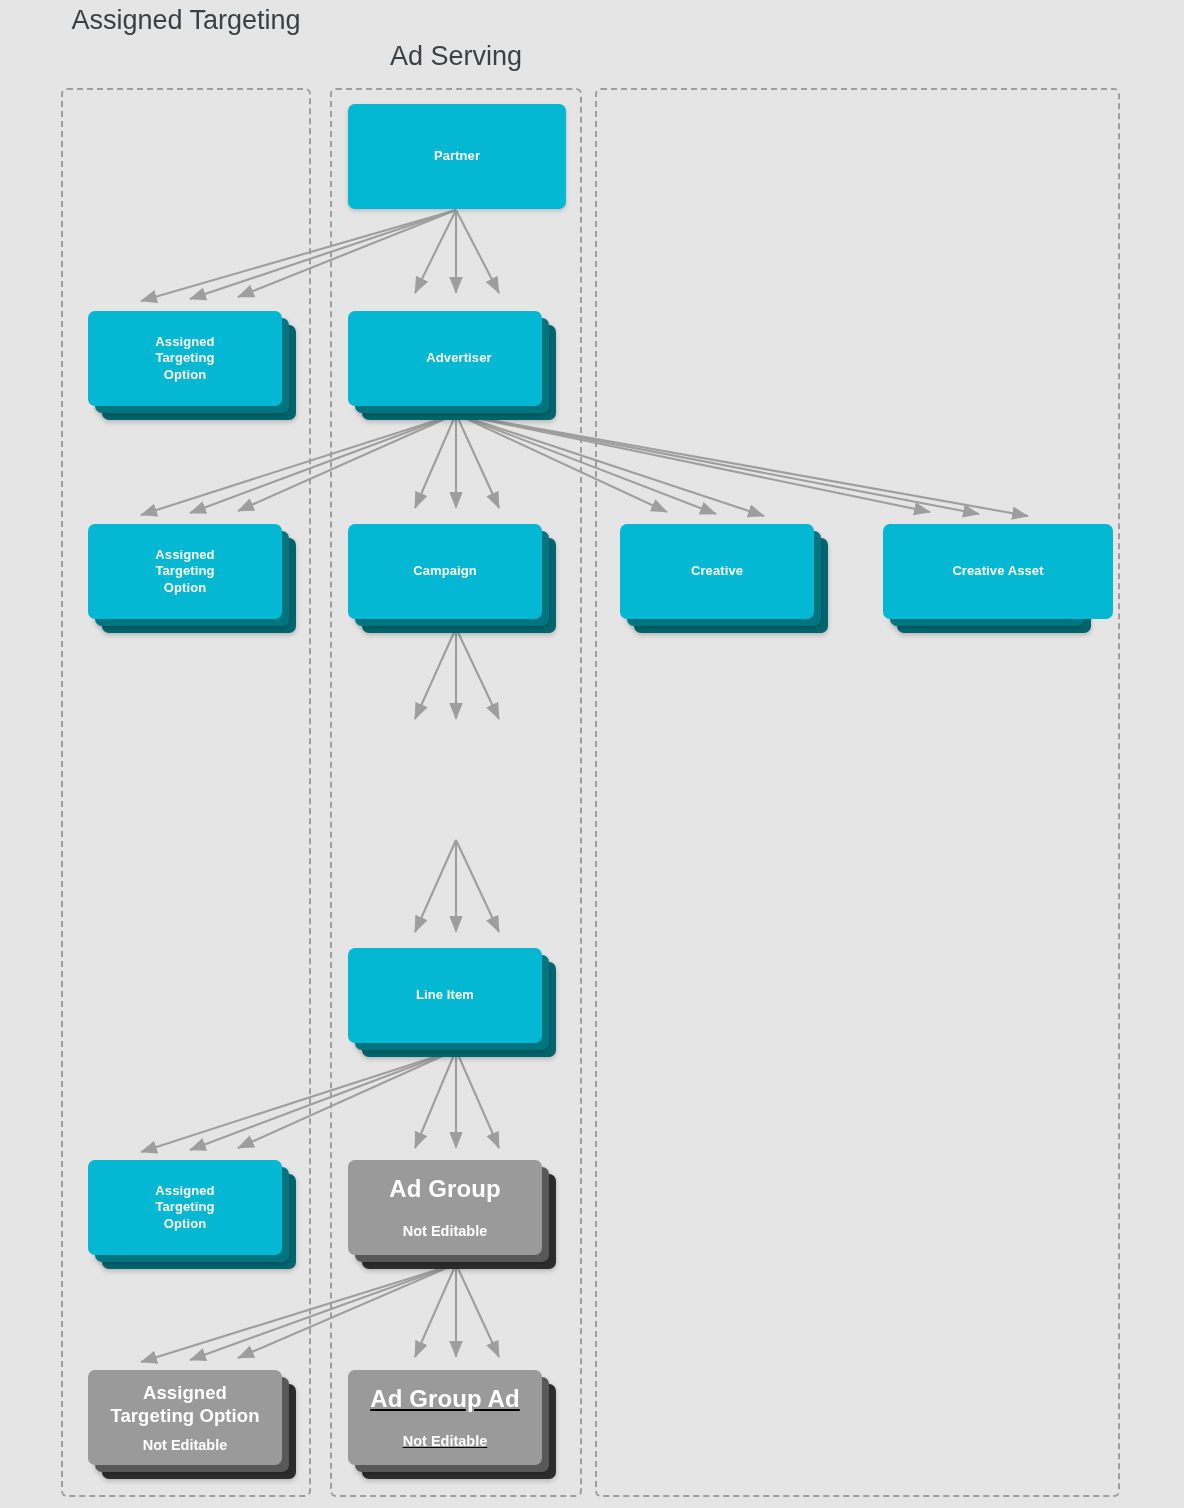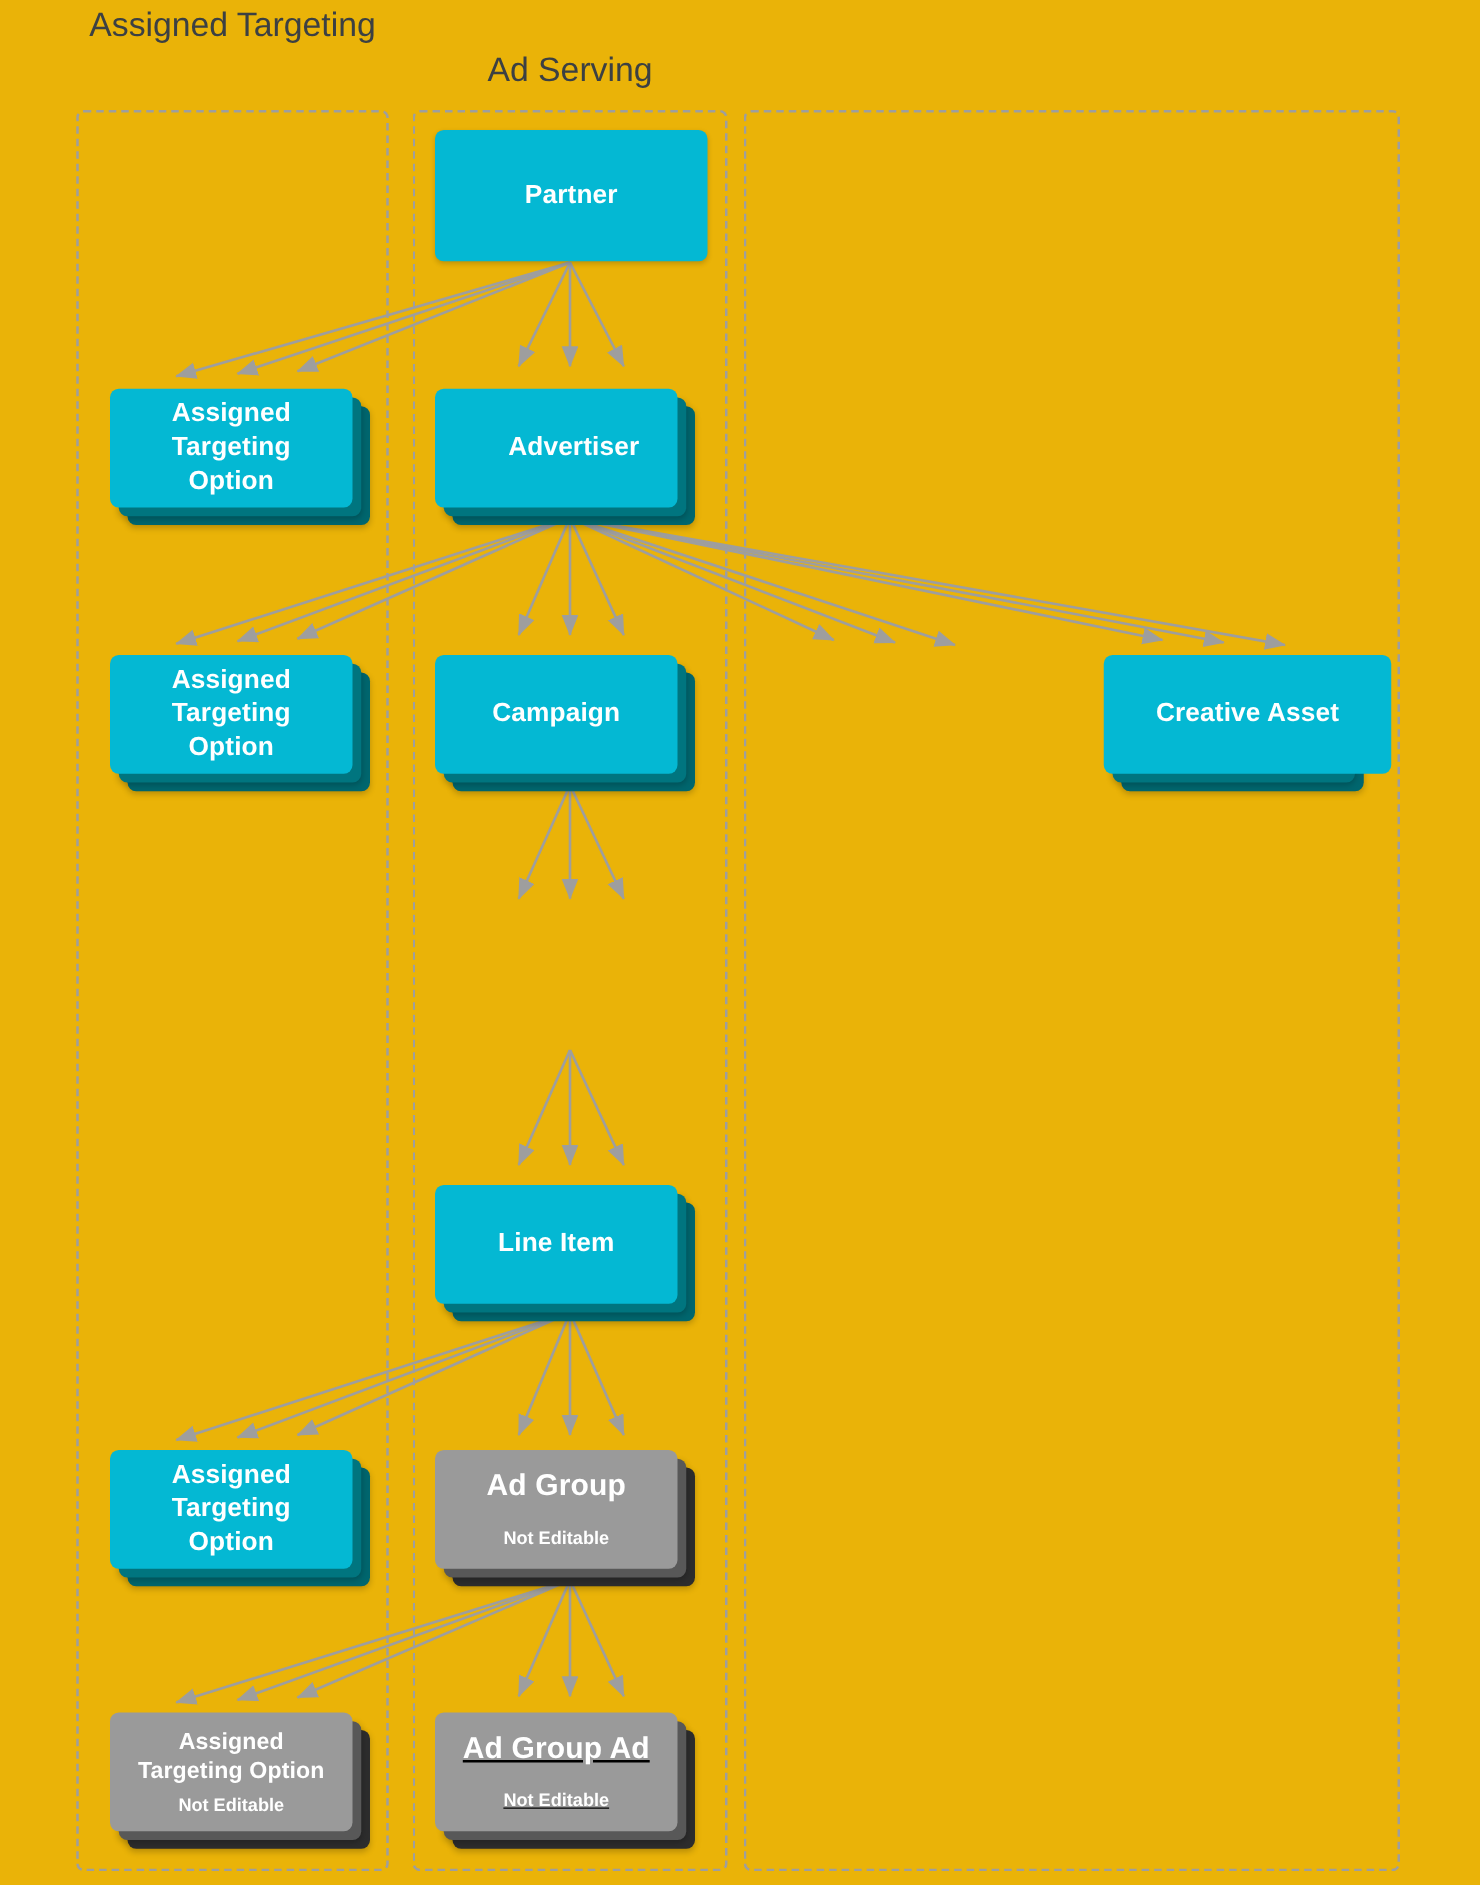--- a/index.html
+++ b/index.html
@@ -8,21 +8,21 @@
     padding: 0;
     background: #ffffff;
   }
   body {
     font-family: "Liberation Sans", sans-serif;
   }
   #stage {
     position: relative;
     width: 1184px;
     height: 1508px;
-    background: #eab308;
+    background: #e5e5e5;
     overflow: hidden;
   }
   
   .col-header {
     position: absolute;
     text-align: center;
     color: #3c4043;
     font-size: 27px;
     font-weight: 400;
     line-height: 1.22;
@@ -75,21 +75,21 @@
     box-shadow: 0 2px 4px rgba(0,0,0,0.17);
   }
   .node .layer.back,
   .node .layer.mid {
     box-shadow: 0 2px 5px rgba(0,0,0,0.22);
   }
 
   .node-title {
     color: #ffffff;
     font-weight: bold;
-    font-size: 21px;
+    font-size: 13px;
     line-height: 1.28;
     text-align: center;
     letter-spacing: 0.1px;
     padding: 0 8px;
     white-space: pre-line;
   }
   .node-sub {
     color: #ffffff;
     font-weight: bold;
     font-size: 14.5px;
@@ -208,20 +208,27 @@
   </div>
 
   <div class="node teal" style="left:348px; top:524px; width:194px; height:95px;">
     <div class="layer back" style="width:194px;height:95px;"></div>
     <div class="layer mid" style="width:194px;height:95px;"></div>
     <div class="layer front" style="width:194px;height:95px;justify-content:center;">
       <div class="node-title">Campaign</div>
     </div>
   </div>
 
+  <div class="node teal" style="left:620px; top:524px; width:194px; height:95px;">
+    <div class="layer back" style="width:194px;height:95px;"></div>
+    <div class="layer mid" style="width:194px;height:95px;"></div>
+    <div class="layer front" style="width:194px;height:95px;">
+      <div class="node-title">Creative</div>
+    </div>
+  </div>
 
   <div class="node teal" style="left:883px; top:524px; width:194px; height:95px;">
     <div class="layer back" style="width:194px;height:95px;"></div>
     <div class="layer mid" style="width:194px;height:95px;"></div>
     <div class="layer front" style="width:230px;height:95px;">
       <div class="node-title">Creative Asset</div>
     </div>
   </div>
 
 

